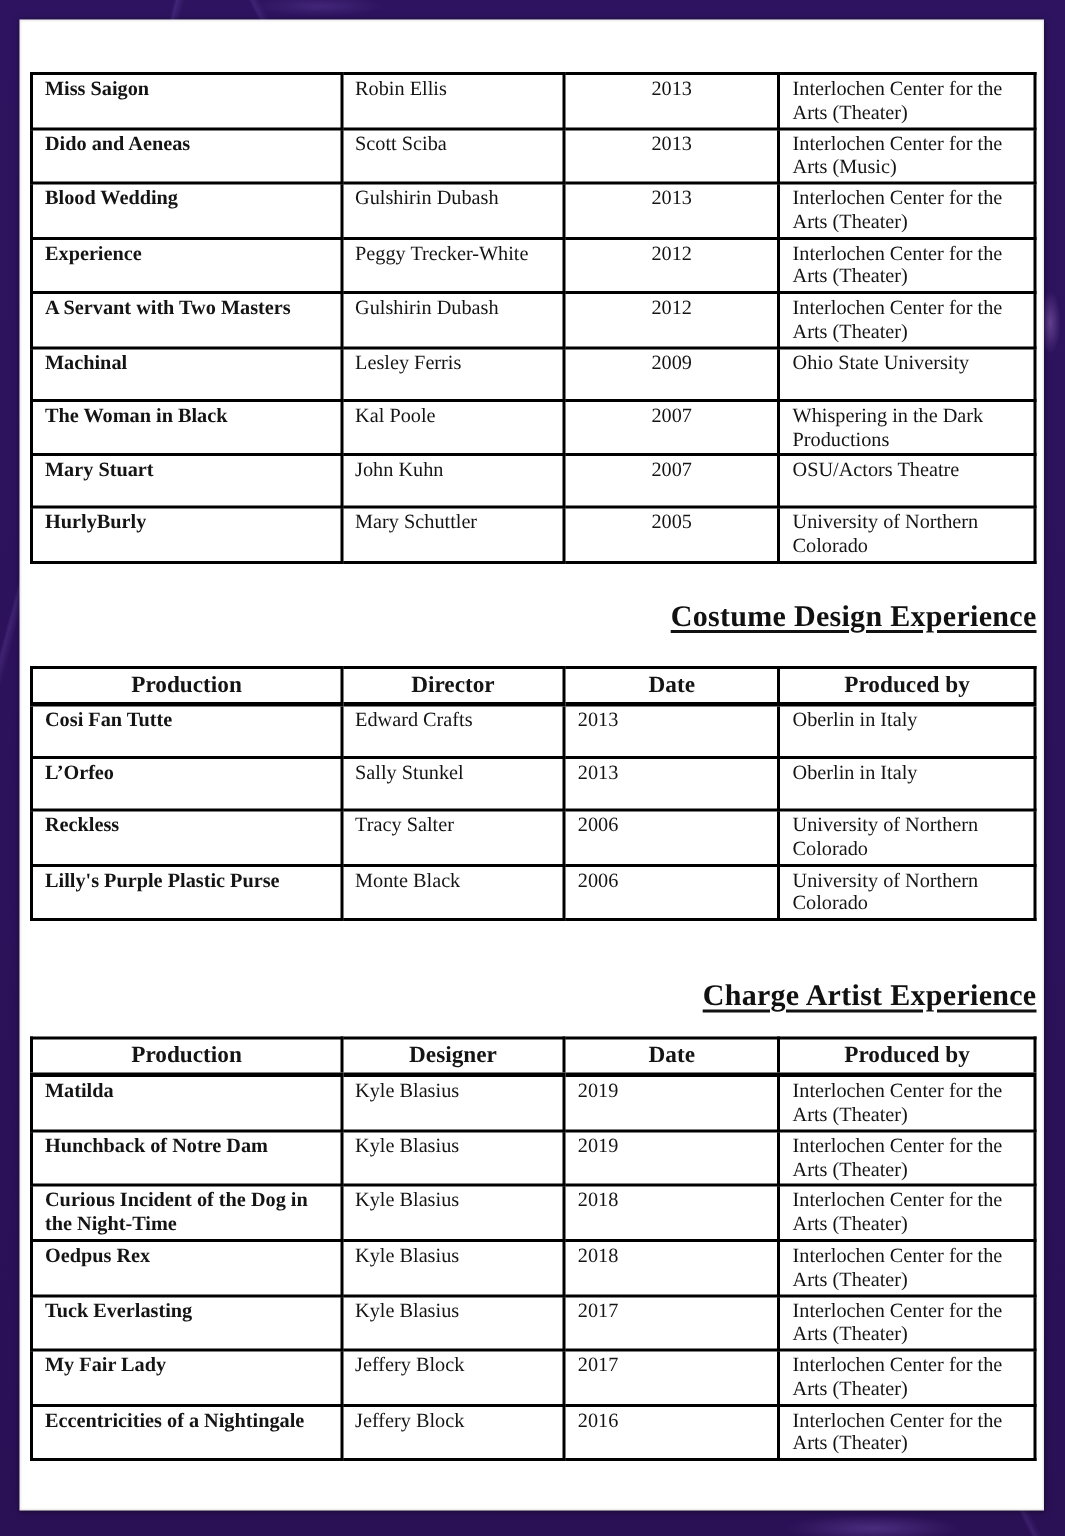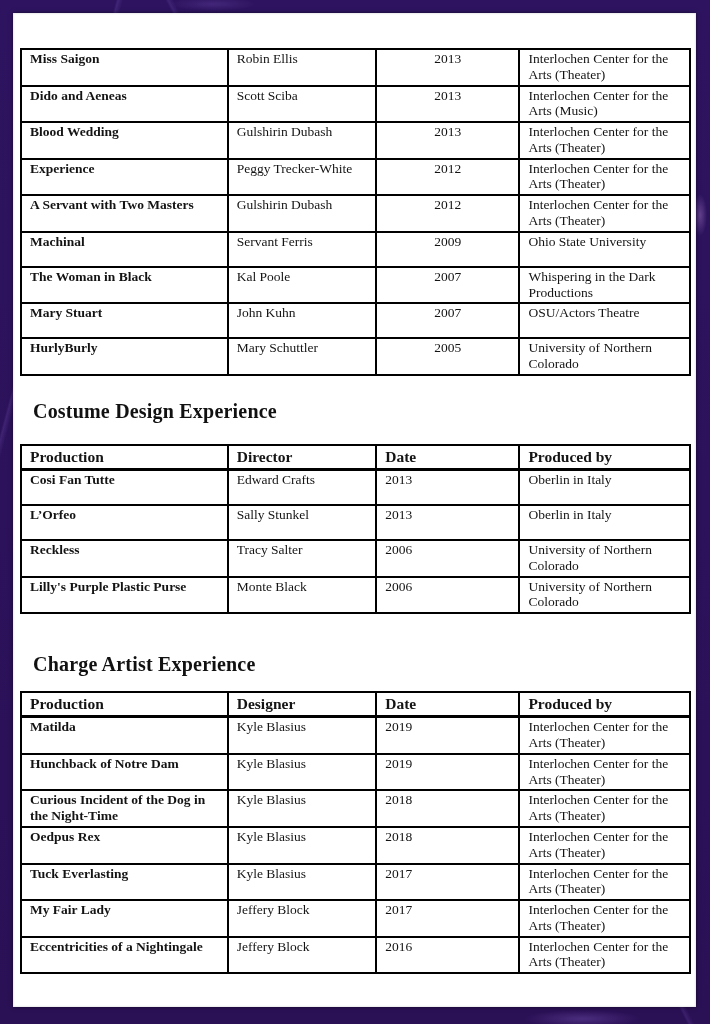--- a/index.html
+++ b/index.html
@@ -31,39 +31,41 @@
   th, td {
     border:2px solid #000;
     vertical-align:top;
     padding:1px 8px 2px 8px;
     color:#141414;
     font-size:13.5px;
     line-height:1.17;
     overflow:hidden;
   }
   th {
-    text-align:left;
+    text-align:center;
     font-size:15.5px;
     font-weight:bold;
     height:18px;
     border-bottom:3px solid #000;
     padding-top:2px;
   }
   td { height:30px; }
   td.c0 { font-weight:bold; }
   table.date-centered td.c2 { text-align:center; }
 
   h2.section-heading {
     margin:24px 0 0 13px;
     font-size:20px;
     font-weight:bold;
     color:#111;
+    text-decoration:underline;
     text-decoration-thickness:2px;
     text-underline-offset:3px;
     letter-spacing:.2px;
+    text-align:right;
   }
   #costume-table { margin-top:21px; }
   #charge-heading { margin-top:39px; }
   #charge-table { margin-top:15px; }
 </style>
 </head>
 <body>
 
 <div class="page">
   <div class="content">
@@ -101,21 +103,21 @@
             <td class="c3">Interlochen Center for the Arts (Theater)</td>
           </tr>
           <tr>
             <td class="c0">A Servant with Two Masters</td>
             <td class="c1">Gulshirin Dubash</td>
             <td class="c2">2012</td>
             <td class="c3">Interlochen Center for the Arts (Theater)</td>
           </tr>
           <tr>
             <td class="c0">Machinal</td>
-            <td class="c1">Servant Ferris</td>
+            <td class="c1">Lesley Ferris</td>
             <td class="c2">2009</td>
             <td class="c3">Ohio State University</td>
           </tr>
           <tr>
             <td class="c0">The Woman in Black</td>
             <td class="c1">Kal Poole</td>
             <td class="c2">2007</td>
             <td class="c3">Whispering in the Dark Productions</td>
           </tr>
           <tr>

